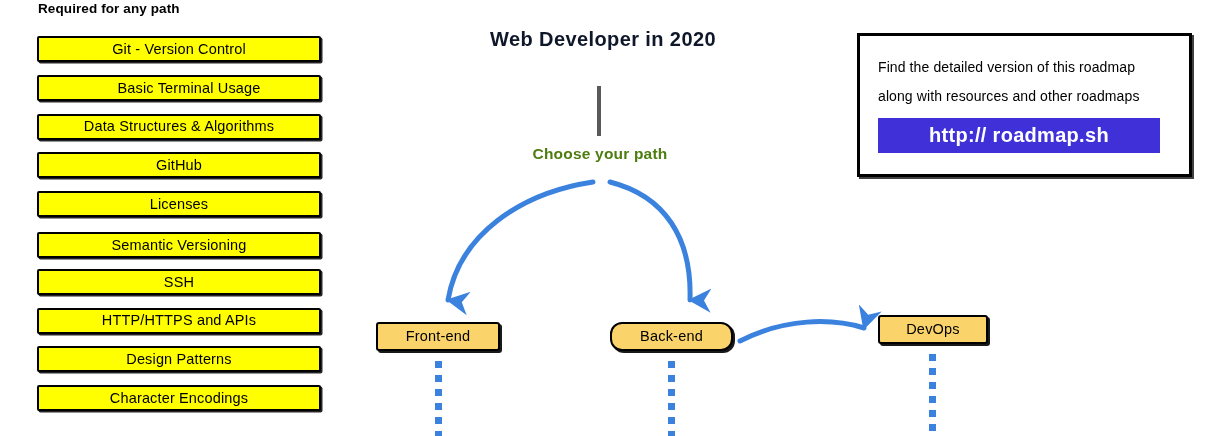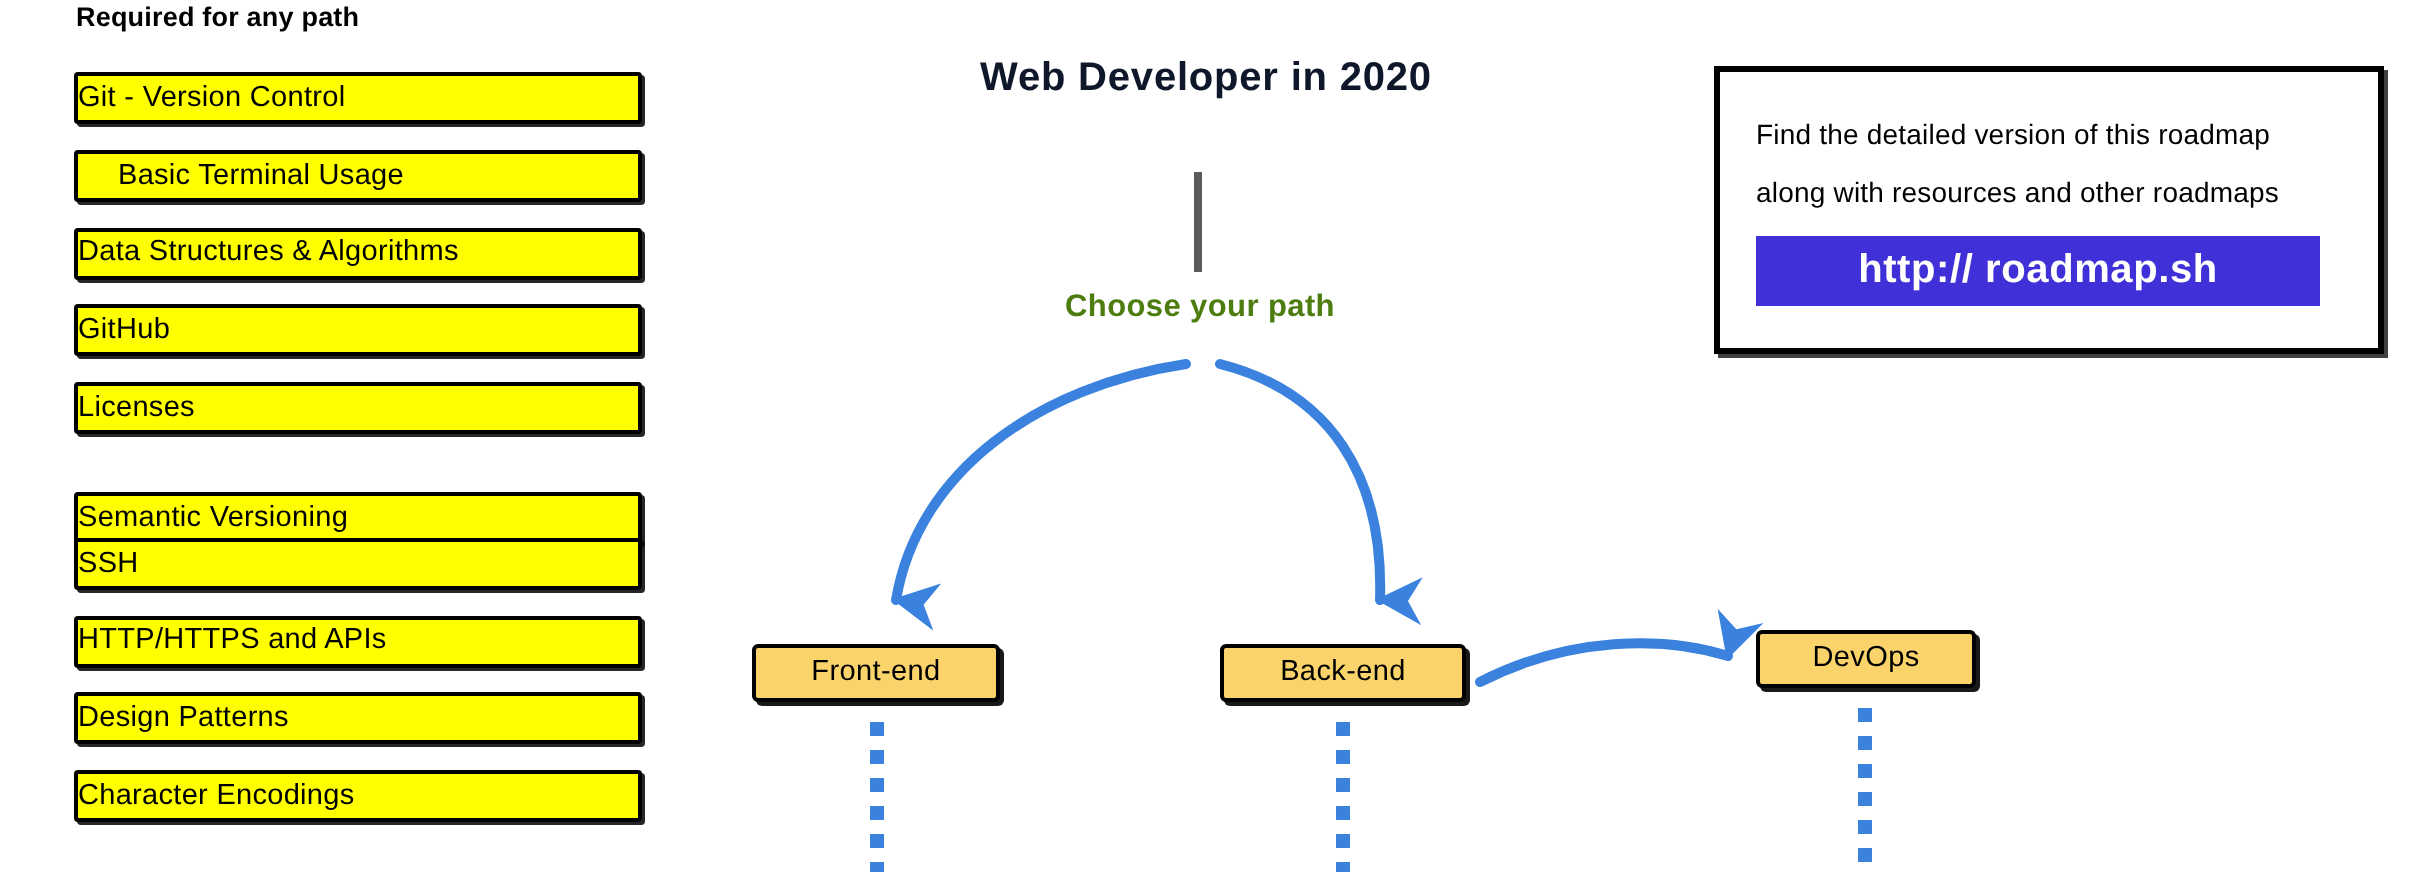--- a/index.html
+++ b/index.html
@@ -48,21 +48,21 @@
     position: absolute;
     left: 3px;
     width: 284px;
     height: 26px;
     background: #ffff00;
     border: 2.5px solid #000000;
     border-radius: 2px;
     box-sizing: border-box;
     display: flex;
     align-items: center;
-    justify-content: flex-start;
+    justify-content: center;
     box-shadow: 1.5px 1.5px 0 0 rgba(0,0,0,0.85);
   }
   .req-item-label {
     font-size: 14.5px;
     color: #000000;
     letter-spacing: 0.15px;
     white-space: nowrap;
     line-height: 1;
   }
 
@@ -123,21 +123,21 @@
     box-shadow: 2px 2px 0 0 rgba(0,0,0,0.9);
   }
   .path-box-label {
     font-size: 14.5px;
     color: #000000;
     letter-spacing: 0.2px;
     white-space: nowrap;
     line-height: 1;
   }
   #path-box-frontend { left: 376px; top: 322px; width: 124px; }
-  #path-box-backend  { left: 610px; top: 322px; width: 123px; }
+  #path-box-backend  { left: 610px; top: 322px; width: 123px; border-radius: 12px; }
   #path-box-devops   { left: 878px; top: 315px; width: 110px; }
 
   .dotted-trail {
     position: absolute;
     width: 7px;
   }
   .dotted-trail span {
     display: block;
     width: 7px;
     height: 7px;
@@ -207,21 +207,21 @@
         </div>
         <div class="req-item" style="top: 77.6px;">
           <span class="req-item-label">Data Structures &amp; Algorithms</span>
         </div>
         <div class="req-item" style="top: 116.4px;">
           <span class="req-item-label">GitHub</span>
         </div>
         <div class="req-item" style="top: 155.2px;">
           <span class="req-item-label">Licenses</span>
         </div>
-        <div class="req-item" style="top: 210px;">
+        <div class="req-item" style="top: 196px;">
           <span class="req-item-label">Semantic Versioning</span>
         </div>
         <div class="req-item" style="top: 232.8px;">
           <span class="req-item-label">SSH</span>
         </div>
         <div class="req-item" style="top: 271.6px;">
           <span class="req-item-label">HTTP/HTTPS and APIs</span>
         </div>
         <div class="req-item" style="top: 310.4px;">
           <span class="req-item-label">Design Patterns</span>

